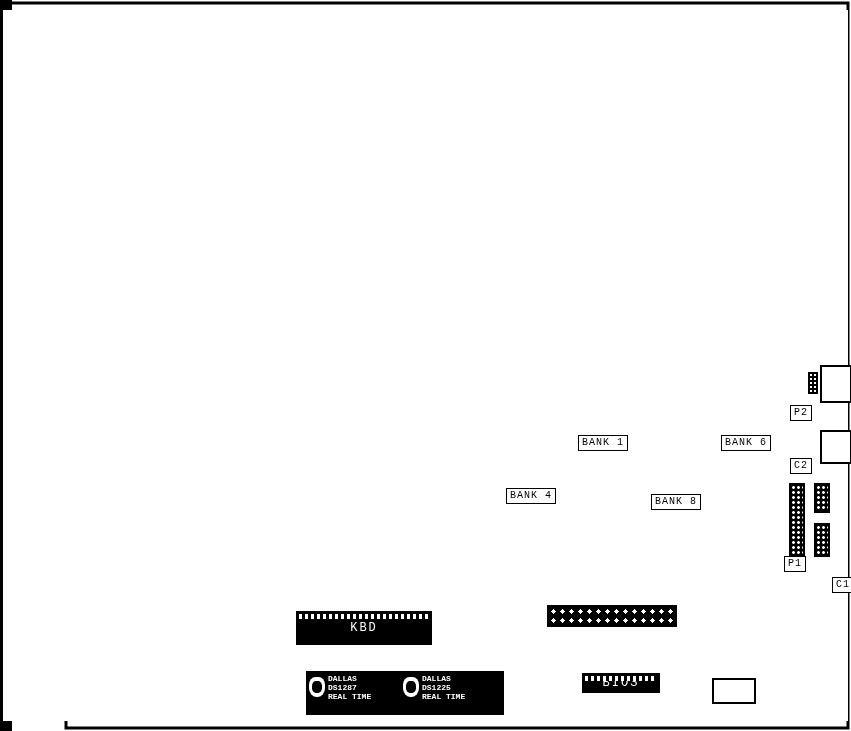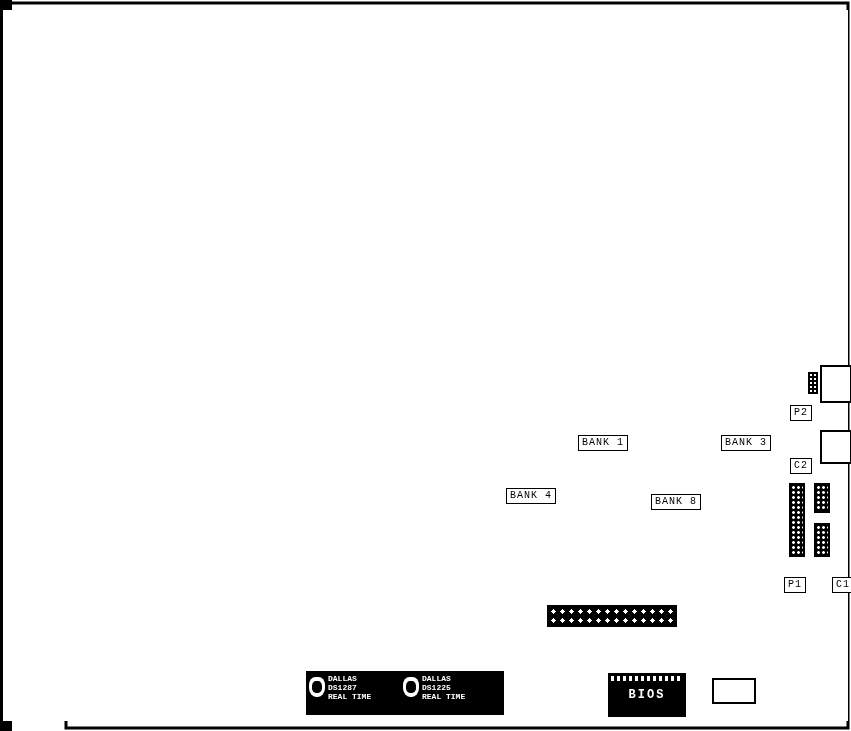--- a/index.html
+++ b/index.html
@@ -417,59 +417,60 @@
   <div class="simm" style="left:530px;top:365px;width:12px;height:225px;">
       <div class="inner"></div>
     </div>
   <div class="simm" style="left:548px;top:365px;width:12px;height:225px;">
       <div class="inner"></div>
     </div>
 
   <div class="lbl" style="left:506px;top:488px;">BANK 4</div>
   <div class="lbl" style="left:578px;top:435px;">BANK 1</div>
   <div class="lbl" style="left:651px;top:494px;">BANK 8</div>
-  <div class="lbl" style="left:721px;top:435px;">BANK 3</div>
+  <div class="lbl" style="left:721px;top:435px;">BANK 6</div>
 
   <div class="white-box" style="left:820px;top:365px;width:28px;height:34px;"></div>
   <div class="jump" style="left:808px;top:372px;width:10px;height:22px;">
       <div class="pins"></div>
     </div>
   <div class="lbl" style="left:790px;top:405px;">P2</div>
 
   <div class="white-box" style="left:820px;top:430px;width:28px;height:30px;"></div>
   <div class="lbl" style="left:790px;top:458px;">C2</div>
 
   <div class="hdr" style="left:789px;top:483px;width:16px;height:74px;">
       <div class="pinsh"></div>
     </div>
-  <div class="lbl" style="left:784px;top:577px;">P1</div>
+  <div class="lbl" style="left:784px;top:556px;">P1</div>
 
   <div class="hdr" style="left:814px;top:483px;width:16px;height:30px;">
       <div class="pinsh"></div>
     </div>
   <div class="hdr" style="left:814px;top:523px;width:16px;height:34px;">
       <div class="pinsh"></div>
     </div>
   <div class="lbl" style="left:832px;top:577px;">C1</div>
 
+  <div class="kbd" style="left:296px;top:611px;width:136px;height:34px;">KBD</div>
 
   <div class="hdr" style="left:547px;top:605px;width:130px;height:22px;">
     <div class="pinsh" style="background-image: radial-gradient(circle at center, #fff 2px, transparent 2.2px); background-size: 9px 9px;"></div>
   </div>
 
   <div class="dallas" style="left:306px;top:671px;width:80px;height:38px;">
     <div class="logo"></div>
     <div>DALLAS</div>
     <div>DS1287</div>
     <div>REAL TIME</div>
   </div>
 
   <div class="dallas" style="left:400px;top:671px;width:80px;height:38px;">
     <div class="logo"></div>
     <div>DALLAS</div>
     <div>DS1225</div>
     <div>REAL TIME</div>
   </div>
 
-  <div class="kbd" style="left:608px;top:673px;width:78px;height:44px;font-weight:bold;">BIOS</div>
+  <div class="kbd" style="left:582px;top:673px;width:78px;height:20px;">BIOS</div>
   <div class="white-box" style="left:712px;top:678px;width:40px;height:22px;"></div>
 
 </div>
 
 </body></html>

